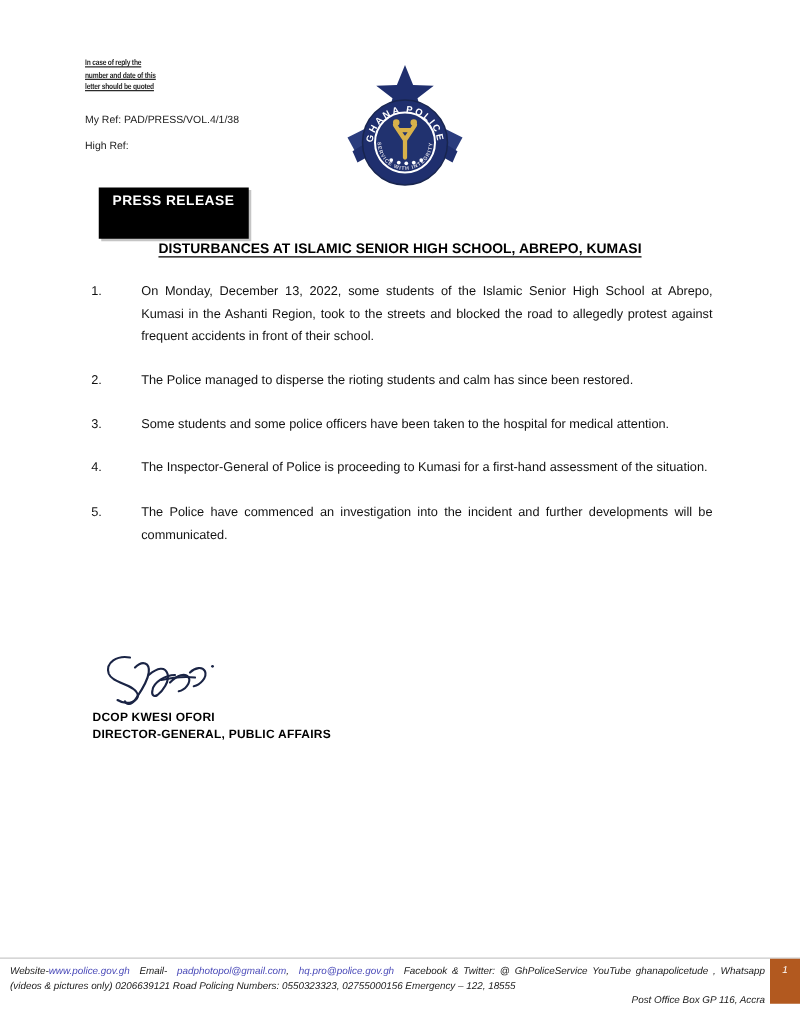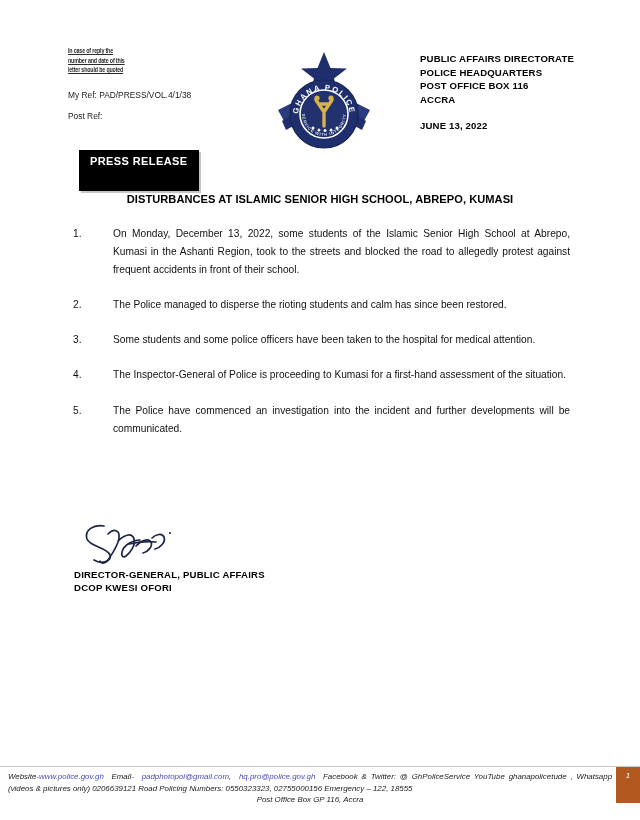--- a/index.html
+++ b/index.html
@@ -110,20 +110,21 @@
     left: 0;
     right: 0;
     top: 193px;
     text-align: center;
     font-size: 11.1px;
     font-weight: 700;
     letter-spacing: 0.05px;
     color: #000;
   }
   .doc-title span {
+    text-decoration: underline;
     text-underline-offset: 2.5px;
     text-decoration-thickness: 1.3px;
   }
 
   
   .body-wrap {
     position: absolute;
     left: 73px;
     top: 225px;
     width: 497px;
@@ -184,21 +185,21 @@
     font-size: 7.9px;
     line-height: 11.6px;
     font-style: italic;
     color: #1a1a1a;
     text-align: justify;
   }
   .footer a,
   .footer .lnk {
     color: #4a4ab8;
   }
-  .footer .lastline { text-align: center; }
+  .footer .lastline { text-align: right; }
 
   .page-num-box {
     position: absolute;
     left: 616px;
     top: 767px;
     width: 24px;
     height: 36px;
     background: #b2591f;
     color: #ffffff;
     font-size: 8px;
@@ -217,21 +218,21 @@
 
   <div class="letterhead">
 
     <div class="ref-block">
       <div class="quote-note">
         <span>In case  of reply  the</span>
         <span>number and date of this</span>
         <span>letter  should  be  quoted</span>
       </div>
       <div class="ref-line first">My Ref: PAD/PRESS/VOL.4/1/38</div>
-      <div class="ref-line second">Post Ref:</div>
+      <div class="ref-line second">High Ref:</div>
     </div>
 
     <div class="crest">
       <svg width="112" height="108" viewBox="0 0 112 108" xmlns="http://www.w3.org/2000/svg">
 
         <polygon points="56,4 62.5,20 79,20.5 66,30.5 70.5,46.5 56,37.5 41.5,46.5 46,30.5 33,20.5 49.5,20" fill="#1f2f6e"></polygon>
 
         <path d="M10,62 L30,52 L34,62 L16,73 Z" fill="#2a3c7d"></path>
         <path d="M14,73 L32,62 L36,72 L18,82 Z" fill="#1f2f6e"></path>
 
@@ -261,27 +262,20 @@
         <circle cx="63" cy="50" r="2.6" fill="#d8b14a"></circle>
 
         <circle cx="45" cy="80" r="1.5" fill="#ffffff"></circle>
         <circle cx="51" cy="82" r="1.5" fill="#ffffff"></circle>
         <circle cx="57" cy="82.6" r="1.5" fill="#ffffff"></circle>
         <circle cx="63" cy="82" r="1.5" fill="#ffffff"></circle>
         <circle cx="69" cy="80" r="1.5" fill="#ffffff"></circle>
       </svg>
     </div>
 
-    <div class="address-block">
-      <div>PUBLIC AFFAIRS DIRECTORATE</div>
-      <div>POLICE HEADQUARTERS</div>
-      <div>POST OFFICE BOX 116</div>
-      <div>ACCRA</div>
-      <div class="address-date">JUNE 13, 2022</div>
-    </div>
   </div>
 
   <div class="press-badge">PRESS RELEASE</div>
 
   <div class="doc-title">
     <span>DISTURBANCES AT ISLAMIC SENIOR HIGH SCHOOL, ABREPO, KUMASI</span>
   </div>
 
   <div class="body-wrap">
 
@@ -319,22 +313,22 @@
           <path d="M30,6 C20,4 10,10 13,19 C16,27 33,27 36,35 C38,41 28,45 20,40"></path>
           <path d="M34,14 C40,8 46,10 45,18 C44,26 38,34 34,40 C31,44 27,44 26,41"></path>
           <path d="M45,20 C52,14 58,13 60,19 C62,25 56,33 52,36 C49,38 47,36 48,32 C49,26 58,20 66,20"></path>
           <path d="M62,26 C68,20 74,18 77,22 C79,26 74,32 69,33"></path>
           <path d="M55,24 C64,22 74,21 82,22"></path>
           <path d="M78,18 C82,14 88,13 90,17 C92,22 86,28 81,29"></path>
         </g>
         <circle cx="96" cy="13" r="1.1" fill="#1a2445"></circle>
       </svg>
     </div>
+    <div class="sig-name">DCOP KWESI OFORI</div>
     <div class="sig-name">DIRECTOR-GENERAL, PUBLIC AFFAIRS</div>
-    <div class="sig-name">DCOP KWESI OFORI</div>
   </div>
 
   <div class="footer-rule"></div>
 
   <div class="footer">
     <span>Website-</span><span class="lnk">www.police.gov.gh</span>&nbsp;&nbsp;<span>Email-</span>&nbsp;&nbsp;<span class="lnk">padphotopol@gmail.com</span><span>,</span>&nbsp;&nbsp;<span class="lnk">hq.pro@police.gov.gh</span>&nbsp;&nbsp;<span>Facebook  &amp;  Twitter:  @  GhPoliceService  YouTube ghanapolicetude , Whatsapp (videos &amp; pictures only) 0206639121 Road Policing Numbers: 0550323323, 02755000156 Emergency – 122, 18555</span>
     <div class="lastline">Post Office Box GP 116, Accra</div>
   </div>
 
   <div class="page-num-box">1</div>

